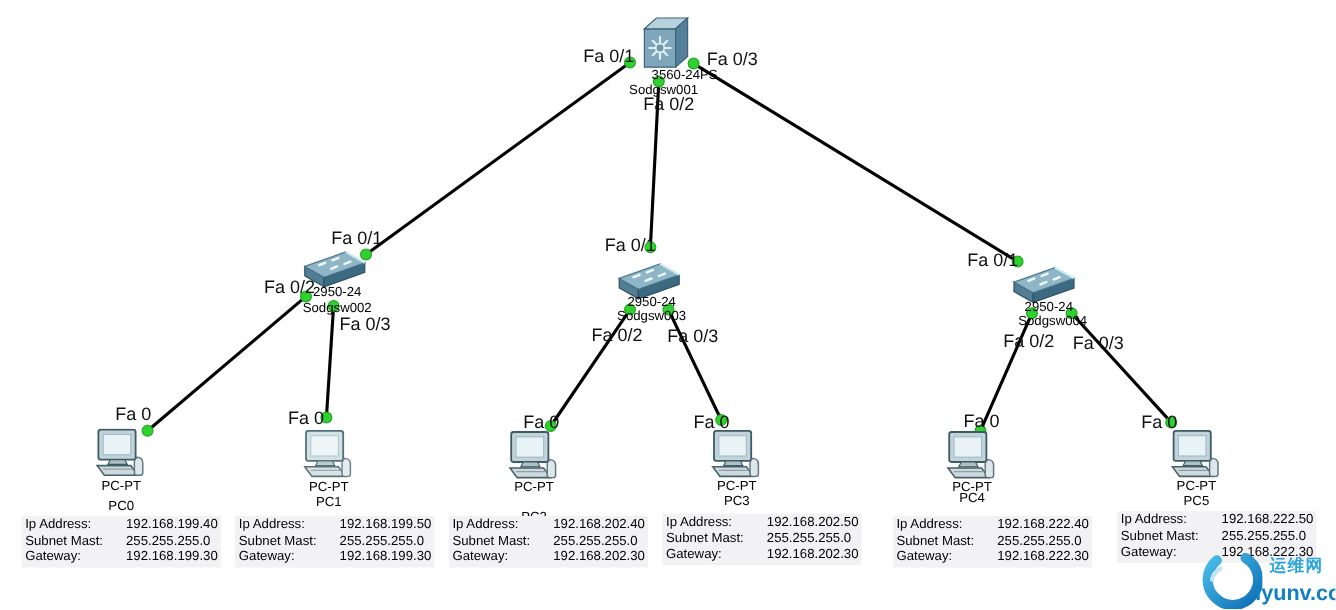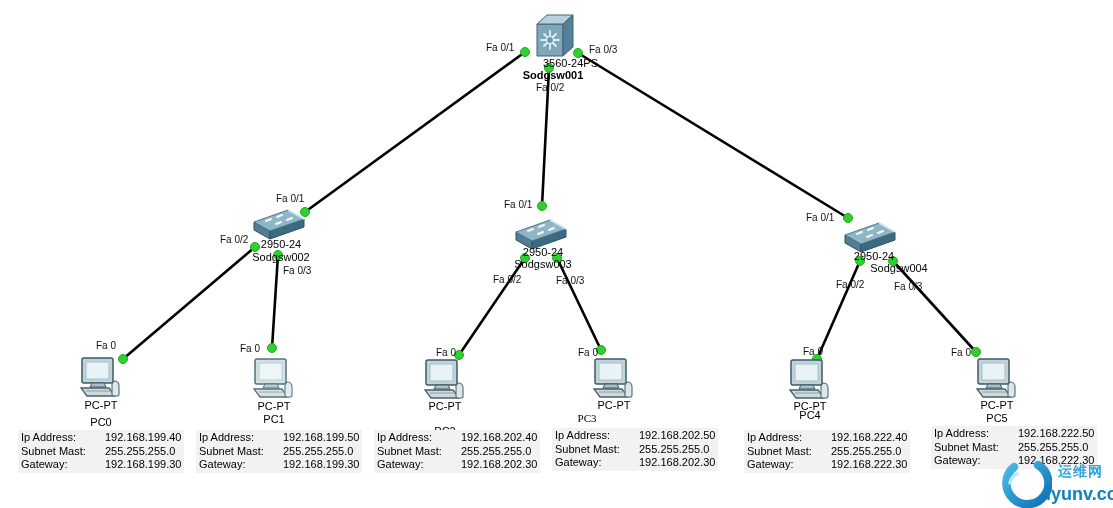--- a/index.html
+++ b/index.html
@@ -1,20 +1,20 @@
 <!DOCTYPE html>
 <html><head>
 <meta charset="utf-8">
 <style>
   html,body{margin:0;padding:0;background:#fff;}
   #canvas{position:relative;width:1113px;height:508px;background:#ffffff;overflow:hidden;
           font-family:"Liberation Sans",sans-serif;color:#000;}
   #wires{position:absolute;left:0;top:0;z-index:1;}
   .dev{position:absolute;z-index:3;}
-  .lbl{position:absolute;z-index:4;font-size:10px;line-height:12px;white-space:nowrap;color:#111;}
+  .lbl{position:absolute;z-index:4;font-size:15px;line-height:12px;white-space:nowrap;color:#111;}
   .dev-lbl{position:absolute;z-index:4;font-size:11px;line-height:12px;text-align:center;white-space:nowrap;color:#000;}
   .note{position:absolute;z-index:4;font-size:11px;line-height:13.5px;background:#f2f2f5;padding:1px 3px;white-space:nowrap;}
   .note-row{display:flex;}
   .note-label{display:inline-block;width:84px;}
   .note-value{display:inline-block;}
   #watermark{position:absolute;left:1000px;top:460px;z-index:6;width:113px;height:48px;}
   #wm-name{position:absolute;left:58px;top:3px;font-size:14px;font-weight:bold;color:#2ba4dd;letter-spacing:1px;}
   #wm-url{position:absolute;left:46px;top:24px;font-size:18px;font-weight:bold;color:#1180c4;}
   #wm-logo{position:absolute;left:0px;top:0px;}
   svg{display:block;}
@@ -68,21 +68,21 @@
         <line x1="8" y1="28" x2="26" y2="28"></line>
         <line x1="11" y1="22" x2="23" y2="34"></line>
         <line x1="23" y1="22" x2="11" y2="34"></line>
       </g>
       <circle cx="17" cy="28" r="3.6" fill="#6f97ab" stroke="#dfeef2" stroke-width="1.4"></circle>
     </svg>
   </div>
   <div class="lbl" style="left:486px;top:42px;">Fa 0/1</div>
   <div class="lbl" style="left:589px;top:44px;">Fa 0/3</div>
   <div class="dev-lbl" style="left:508px;top:57px;width:90px;text-align:right;">3560-24PS</div>
-  <div class="dev-lbl" style="left:508px;top:69px;width:90px;font-weight:bold;">Sodgsw001</div>
+  <div class="dev-lbl" style="left:508px;top:69px;width:90px;">Sodgsw001</div>
   <div class="lbl" style="left:536px;top:82px;">Fa 0/2</div>
 
   <div class="dev" style="left:252px;top:207px;">
     <svg width="54" height="36" viewBox="0 0 54 36">
       <polygon points="2,15 18,24 18,32 2,23" fill="#527d92" stroke="#2e5166" stroke-width="1"></polygon>
       <polygon points="18,24 52,12 52,20 18,32" fill="#3c6a81" stroke="#2e5166" stroke-width="1"></polygon>
       <polygon points="2,15 36,3 52,12 18,24" fill="#8fb6c6" stroke="#4d7790" stroke-width="1"></polygon>
       <line x1="36" y1="3" x2="52" y2="12" stroke="#c9ecf2" stroke-width="1.6"></line>
       <g stroke="#f2fafc" stroke-width="2" stroke-linecap="round">
         <line x1="14" y1="14" x2="19" y2="12"></line>
@@ -127,21 +127,21 @@
       <g stroke="#f2fafc" stroke-width="2" stroke-linecap="round">
         <line x1="14" y1="14" x2="19" y2="12"></line>
           <line x1="24" y1="17" x2="29" y2="15"></line>
         <line x1="25" y1="10" x2="30" y2="8"></line>
           <line x1="35" y1="13" x2="40" y2="11"></line>
       </g>
     </svg>
   </div>
   <div class="lbl" style="left:806px;top:212px;">Fa 0/1</div>
   <div class="dev-lbl" style="left:845px;top:250px;width:58px;">2950-24</div>
-  <div class="dev-lbl" style="left:865px;top:262px;width:68px;">Sodgsw004</div>
+  <div class="dev-lbl" style="left:838px;top:262px;width:68px;text-align:right;">Sodgsw004</div>
   <div class="lbl" style="left:836px;top:279px;">Fa 0/2</div>
   <div class="lbl" style="left:894px;top:281px;">Fa 0/3</div>
 
   <div class="dev" style="left:78px;top:357px;">
     <svg width="46" height="42" viewBox="0 0 46 42">
       <rect x="4" y="1" width="31" height="25" rx="2" fill="#c4d3d8" stroke="#3c5b66" stroke-width="1.5"></rect>
       <rect x="8" y="5" width="23" height="17" fill="#e9f2f4" stroke="#9fc0cc" stroke-width="1"></rect>
       <polygon points="14,26 26,26 28,30 12,30" fill="#aebfc5" stroke="#3c5b66" stroke-width="1"></polygon>
       <polygon points="3,31 31,31 37,39 9,39" fill="#cfd9dc" stroke="#44606b" stroke-width="1.3"></polygon>
       <line x1="8" y1="34" x2="33" y2="34" stroke="#8aa0a8" stroke-width="1"></line>
@@ -227,21 +227,21 @@
       <rect x="4" y="1" width="31" height="25" rx="2" fill="#c4d3d8" stroke="#3c5b66" stroke-width="1.5"></rect>
       <rect x="8" y="5" width="23" height="17" fill="#e9f2f4" stroke="#9fc0cc" stroke-width="1"></rect>
       <polygon points="14,26 26,26 28,30 12,30" fill="#aebfc5" stroke="#3c5b66" stroke-width="1"></polygon>
       <polygon points="3,31 31,31 37,39 9,39" fill="#cfd9dc" stroke="#44606b" stroke-width="1.3"></polygon>
       <line x1="8" y1="34" x2="33" y2="34" stroke="#8aa0a8" stroke-width="1"></line>
       <path d="M36 24 q5 0 5 5 l0 8 q0 2 -2 2 l-3 0 q-2 0 -2 -2 l0 -10 z" fill="#dde6e9" stroke="#5a7480" stroke-width="1.2"></path>
     </svg>
   </div>
   <div class="lbl" style="left:578px;top:347px;">Fa 0</div>
   <div class="dev-lbl" style="left:589px;top:399px;width:50px;">PC-PT</div>
-  <div class="dev-lbl" style="left:562px;top:412px;width:50px;font-family:Liberation Serif, serif;">PC3</div>
+  <div class="dev-lbl" style="left:589px;top:412px;width:50px;">PC3</div>
   <div class="note" style="left:552px;top:428px;">
     <div class="note-row">
         <span class="note-label">Ip Address:</span>
         <span class="note-value">192.168.202.50</span>
       </div>
     <div class="note-row">
         <span class="note-label">Subnet Mast:</span>
         <span class="note-value">255.255.255.0</span>
       </div>
     <div class="note-row">

